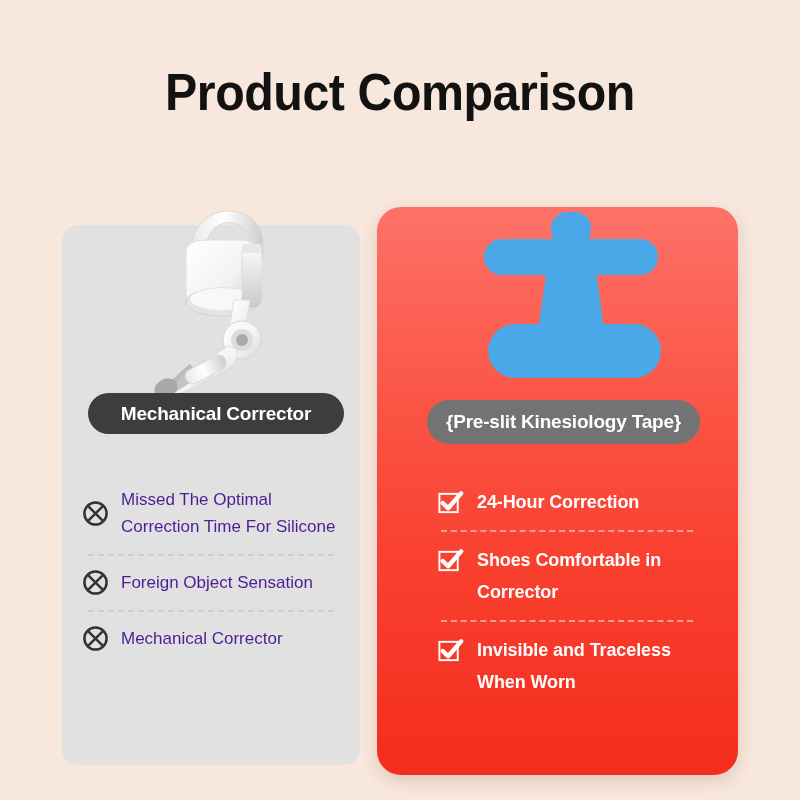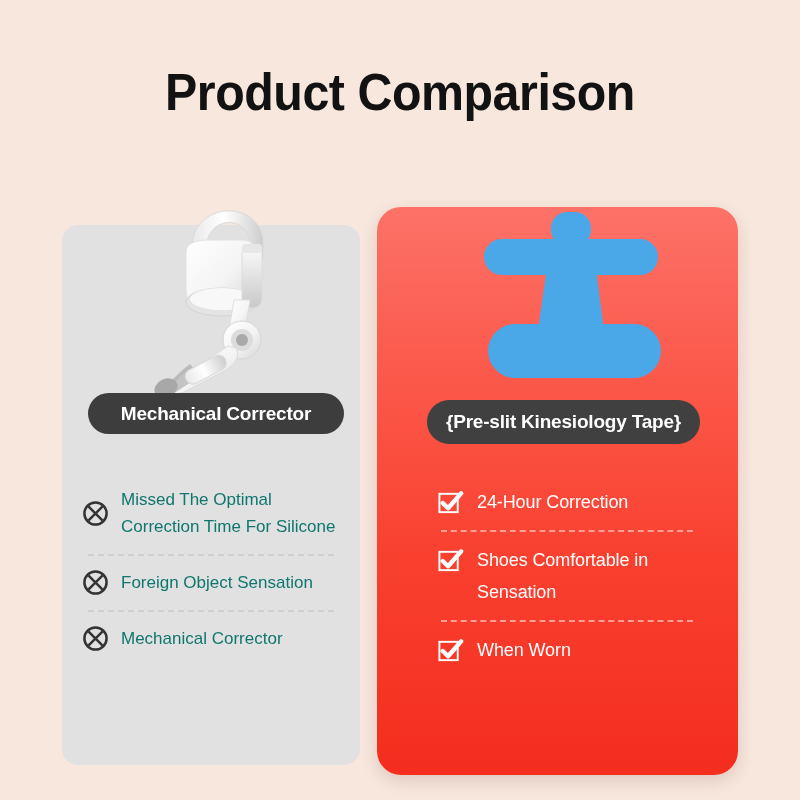--- a/index.html
+++ b/index.html
@@ -70,46 +70,46 @@
   .pill-left{
     left:88px;top:393px;
     width:256px;height:41px;
     background:#3d3d3d;
     font-size:19px;
     letter-spacing:-0.2px;
   }
   .pill-right{
     left:427px;top:400px;
     width:273px;height:44px;
-    background:#404040;
+    background:#737373;
     font-size:19px;
     letter-spacing:-0.2px;
   }
 
   
   .list{position:absolute;z-index:5;}
   .list-left{left:82px;top:486px;width:268px;}
   .list-right{left:437px;top:486px;width:270px;}
 
   .feature{
     display:flex;
     align-items:center;
     gap:12px;
   }
   .list-right .feature{align-items:flex-start;gap:13px;}
 
   .feature-text{
     font-size:17px;
     line-height:27px;
-    color:#0f766e;
+    color:#4c1d95;
     font-family:"Liberation Sans", sans-serif;
   }
   .list-right .feature-text{
     color:#ffffff;
-    font-weight:normal;
+    font-weight:bold;
     font-size:18px;
     line-height:32px;
     letter-spacing:-0.1px;
   }
 
   
   .x-icon{flex:0 0 auto;width:27px;height:27px;display:block;}
   
   .check-icon{flex:0 0 auto;width:27px;height:27px;display:block;margin-top:3px;}
 
@@ -260,31 +260,32 @@
 
     <div class="divider-r"></div>
 
     <div class="feature">
       <svg class="check-icon" viewBox="0 0 28 28">
         <rect x="2.5" y="5" width="19" height="19" fill="none" stroke="#ffffff" stroke-width="2"></rect>
         <path d="M6 14.5 L11.5 20 L25 4.5" fill="none" stroke="#ffffff" stroke-width="4.6" stroke-linecap="round" stroke-linejoin="round"></path>
       </svg>
       <div class="feature-text">
         <div>Shoes Comfortable in</div>
-        <div>Sensation</div>
+        <div>Corrector</div>
       </div>
     </div>
 
     <div class="divider-r"></div>
 
     <div class="feature">
       <svg class="check-icon" viewBox="0 0 28 28">
         <rect x="2.5" y="5" width="19" height="19" fill="none" stroke="#ffffff" stroke-width="2"></rect>
         <path d="M6 14.5 L11.5 20 L25 4.5" fill="none" stroke="#ffffff" stroke-width="4.6" stroke-linecap="round" stroke-linejoin="round"></path>
       </svg>
       <div class="feature-text">
+        <div>Invisible and Traceless</div>
         <div>When Worn</div>
       </div>
     </div>
 
   </div>
 
 </div>
 
 </body></html>

